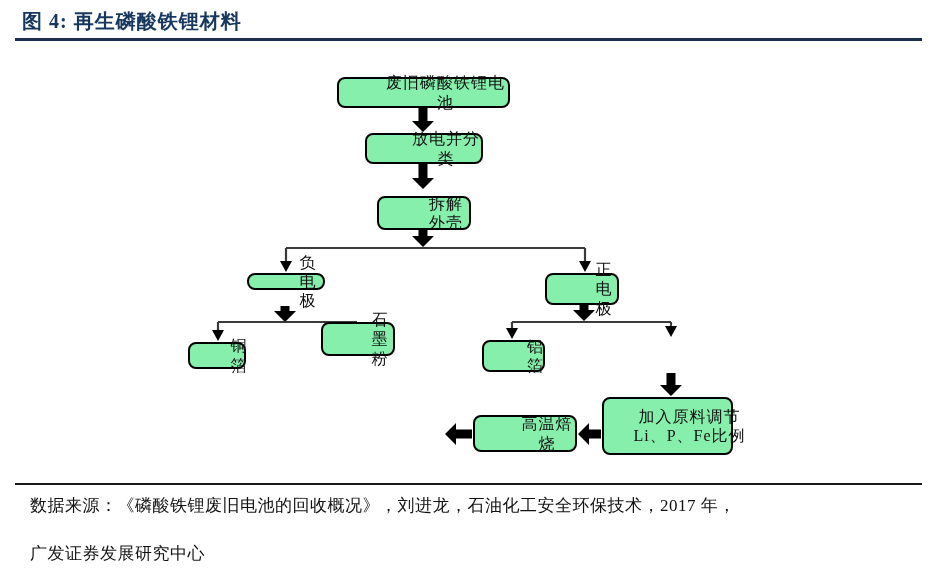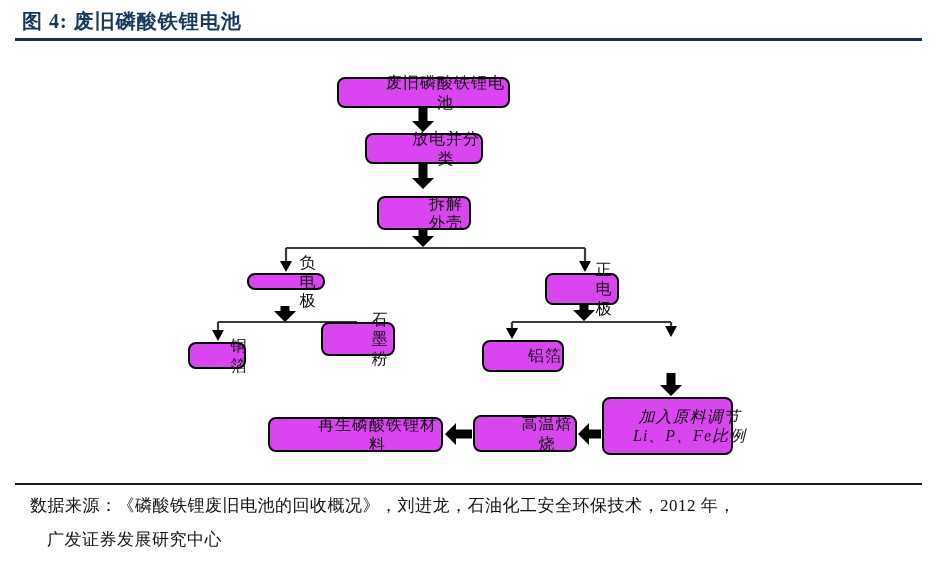--- a/index.html
+++ b/index.html
@@ -32,57 +32,57 @@
   #title-rule{
     position:absolute;left:15px;top:38px;
     width:907px;height:3px;
     background:var(--rule-color);
   }
   
   #chart{position:absolute;left:0;top:0;width:942px;height:580px;}
   .node{
     position:absolute;
     display:flex;align-items:center;justify-content:center;
-    background:#d946ef;
+    background:#86efac;
     border:2px solid var(--box-border);
     border-radius:8px;
     font-size:16px;
     letter-spacing:1px;
     color:var(--text-color);
     text-align:center;
     line-height:1.2;
     z-index:2;
     padding-left:44px;
   }
-  .node .two-line{display:block;font-style:italic;}
+  .node .two-line{display:block;}
   .node .two-line span{display:block;white-space:nowrap;}
   #arrow-layer{position:absolute;left:0;top:0;z-index:1;}
   
   #source-rule{
     position:absolute;left:15px;top:483px;
     width:907px;height:1.5px;
     background:#1a1a1a;
   }
   .source-line{
     position:absolute;left:30px;
     font-size:17px;
     color:#111;
     letter-spacing:0.5px;
     white-space:nowrap;
     font-family:"Liberation Serif","DejaVu Serif",serif;
   }
   #source-line1{top:494px;}
-  #source-line2{top:528px;margin-left:17px;}
+  #source-line2{top:542px;}
 </style>
 </head>
 <body>
 
 <div id="page">
 
-  <div id="fig-title">图 4: 废旧磷酸铁锂电池</div>
+  <div id="fig-title">图 4: 再生磷酸铁锂材料</div>
   <div id="title-rule"></div>
 
   <div id="chart">
 
     <svg id="arrow-layer" width="942" height="580" viewBox="0 0 942 580">
 
       <polygon fill="#000" points="418.5,108 427.5,108 427.5,121 434,121 423,132 412,121 418.5,121"></polygon>
       <polygon fill="#000" points="418.5,164 427.5,164 427.5,178 434,178 423,189 412,178 418.5,178"></polygon>
       <polygon fill="#000" points="418.5,224 427.5,224 427.5,236 434,236 423,247 412,236 418.5,236"></polygon>
       <polygon fill="#000" points="280.5,306 289.5,306 289.5,311 296,311 285,322 274,311 280.5,311"></polygon>
@@ -112,31 +112,30 @@
     <div class="node" style="left:377px;top:190px;width:94px;height:34px;margin-top:6px;">拆解外壳</div>
 
     <div class="node" style="left:247px;top:273px;width:78px;height:17px;">负电极</div>
 
     <div class="node" style="left:545px;top:273px;width:74px;height:32px;">正电极</div>
 
     <div class="node" style="left:188px;top:342px;width:58px;height:27px;">铜箔</div>
 
     <div class="node" style="left:321px;top:322px;width:74px;height:34px;">石墨粉</div>
 
-    <div class="node" style="left:482px;top:340px;width:82px;height:32px;">铝箔</div>
+    <div class="node" style="left:482px;top:340px;width:63px;height:32px;">铝箔</div>
 
 
     <div class="node" style="left:602px;top:397px;width:131px;height:58px;">
       <span class="two-line">
         <span>加入原料调节</span>
         <span>Li、P、Fe比例</span>
       </span>
     </div>
 
     <div class="node" style="left:473px;top:415px;width:104px;height:37px;">高温焙烧</div>
 
-    <div class="node" style="left:268px;top:417px;width:175px;height:35px;">再生磷酸铁锂材料</div>
   </div>
 
   <div id="source-rule"></div>
-  <div id="source-line1" class="source-line">数据来源：《磷酸铁锂废旧电池的回收概况》，刘进龙，石油化工安全环保技术，2012 年，</div>
+  <div id="source-line1" class="source-line">数据来源：《磷酸铁锂废旧电池的回收概况》，刘进龙，石油化工安全环保技术，2017 年，</div>
   <div id="source-line2" class="source-line">广发证券发展研究中心</div>
 </div>
 
 </body></html>

